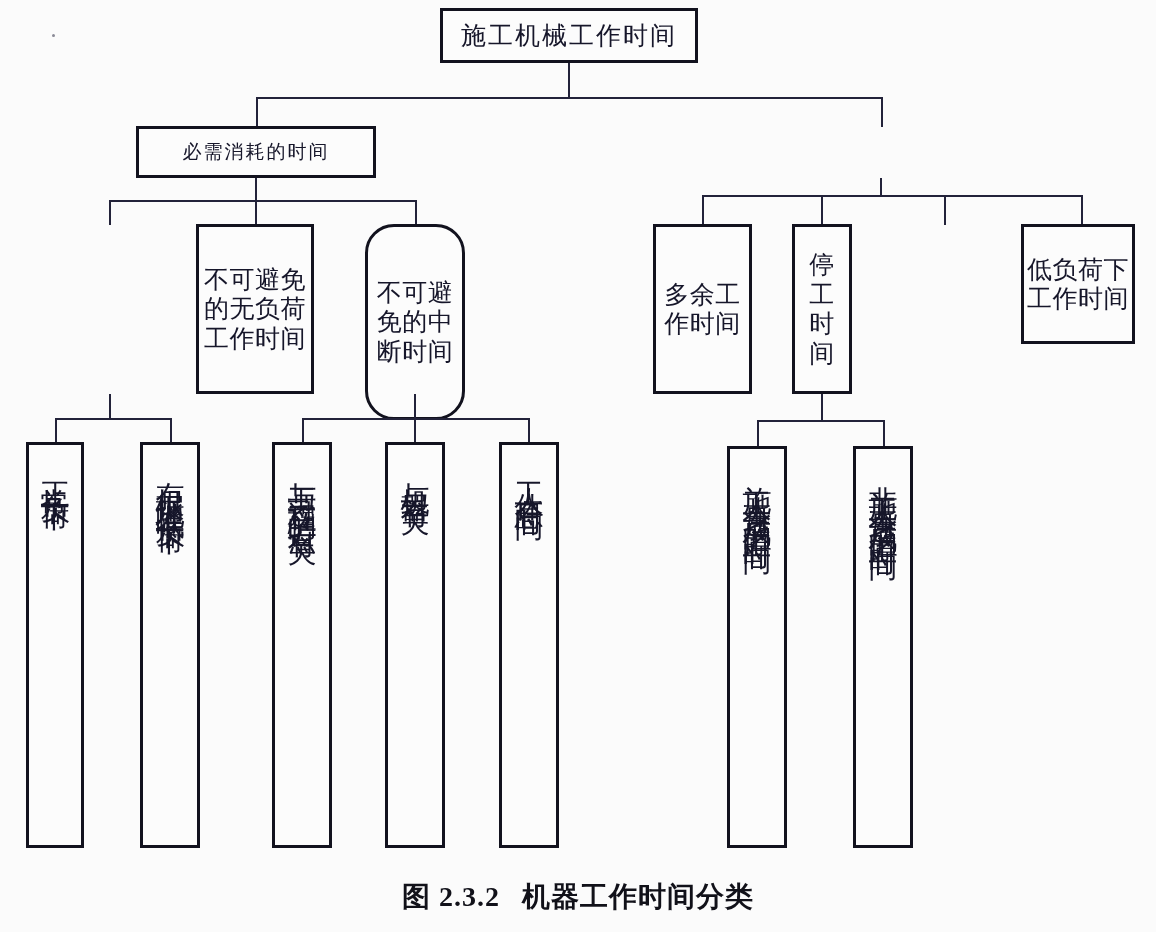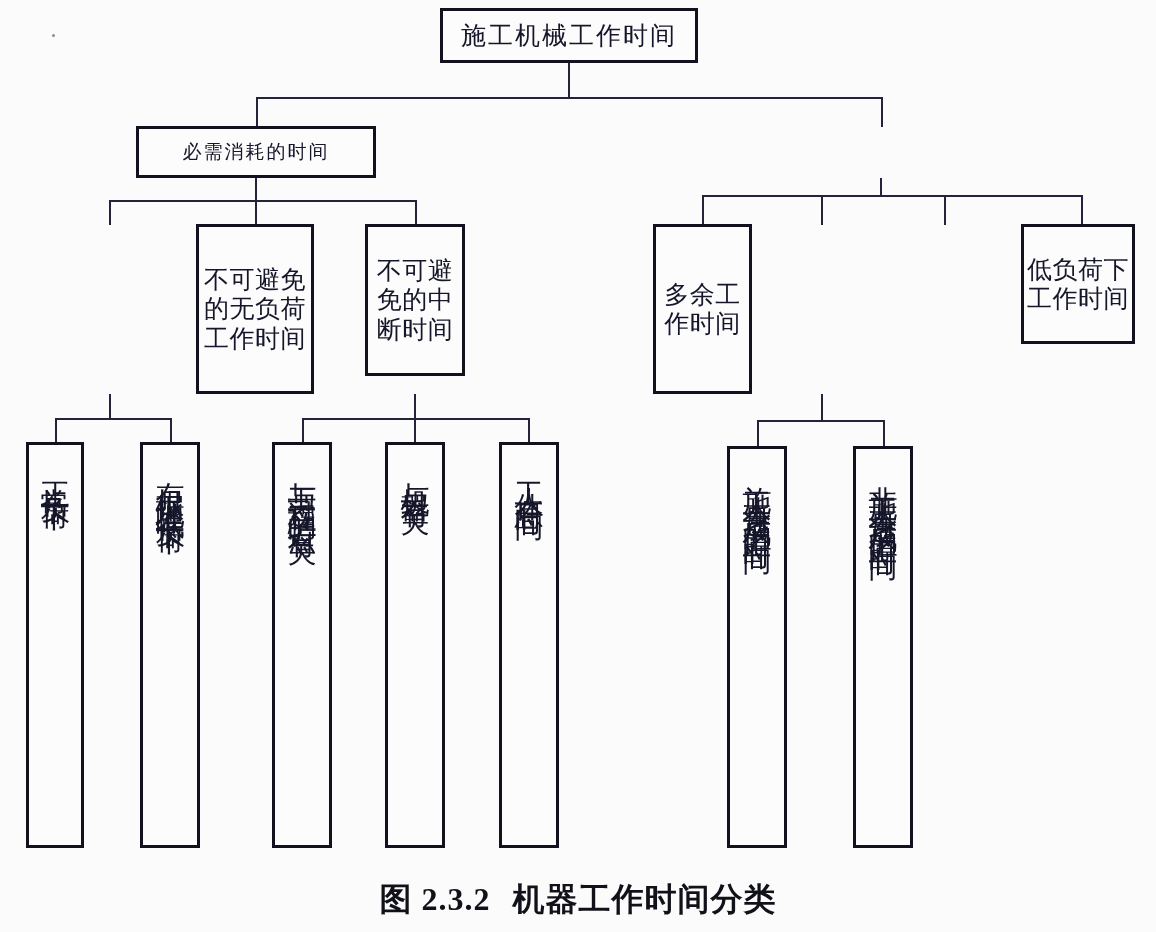--- a/index.html
+++ b/index.html
@@ -63,21 +63,21 @@
   }
   .ln.v { width: 2px; }
   .ln.h { height: 2px; }
 
   
   #caption {
     position: absolute;
     left: 0;
     right: 0;
     text-align: center;
-    font-size: 32px;
+    font-size: 28px;
     font-weight: 700;
     letter-spacing: 1px;
     color: #111119;
   }
   #caption .figno { margin-right: 22px; }
   .dot {
     position: absolute;
     width: 3px; height: 3px;
     background: #8a8a96;
     border-radius: 50%;
@@ -115,28 +115,31 @@
   <div class="ln v" style="left:702px; top:195px; height:30px;"></div>
   <div class="ln v" style="left:821px; top:195px; height:30px;"></div>
   <div class="ln v" style="left:944px; top:195px; height:30px;"></div>
   <div class="ln v" style="left:1081px; top:195px; height:30px;"></div>
 
 
   <div class="node lvl3" style="left:196px; top:224px; width:118px; height:170px;">
     <span class="txt">不可避免的无负荷工作时间</span>
   </div>
 
-  <div class="node lvl3" style="left:365px; top:224px; width:100px; height:152px;">
+  <div class="node lvl3" style="left:365px; top:224px; width:100px; height:196px;border-radius:29px;">
     <span class="txt">不可避免的中断时间</span>
   </div>
 
   <div class="node lvl3" style="left:653px; top:224px; width:99px; height:170px;">
     <span class="txt">多余工作时间</span>
   </div>
 
+  <div class="node lvl3" style="left:792px; top:224px; width:60px; height:170px;">
+    <span class="txt">停工时间</span>
+  </div>
 
 
   <div class="node lvl3" style="left:1021px; top:224px; width:114px; height:120px;">
     <span class="txt">低负荷下工作时间</span>
   </div>
 
   <div class="ln v" style="left:109px; top:394px; height:25px;"></div>
   <div class="ln h" style="left:55px; top:418px; width:117px;"></div>
   <div class="ln v" style="left:55px; top:418px; height:25px;"></div>
   <div class="ln v" style="left:170px; top:418px; height:25px;"></div>

